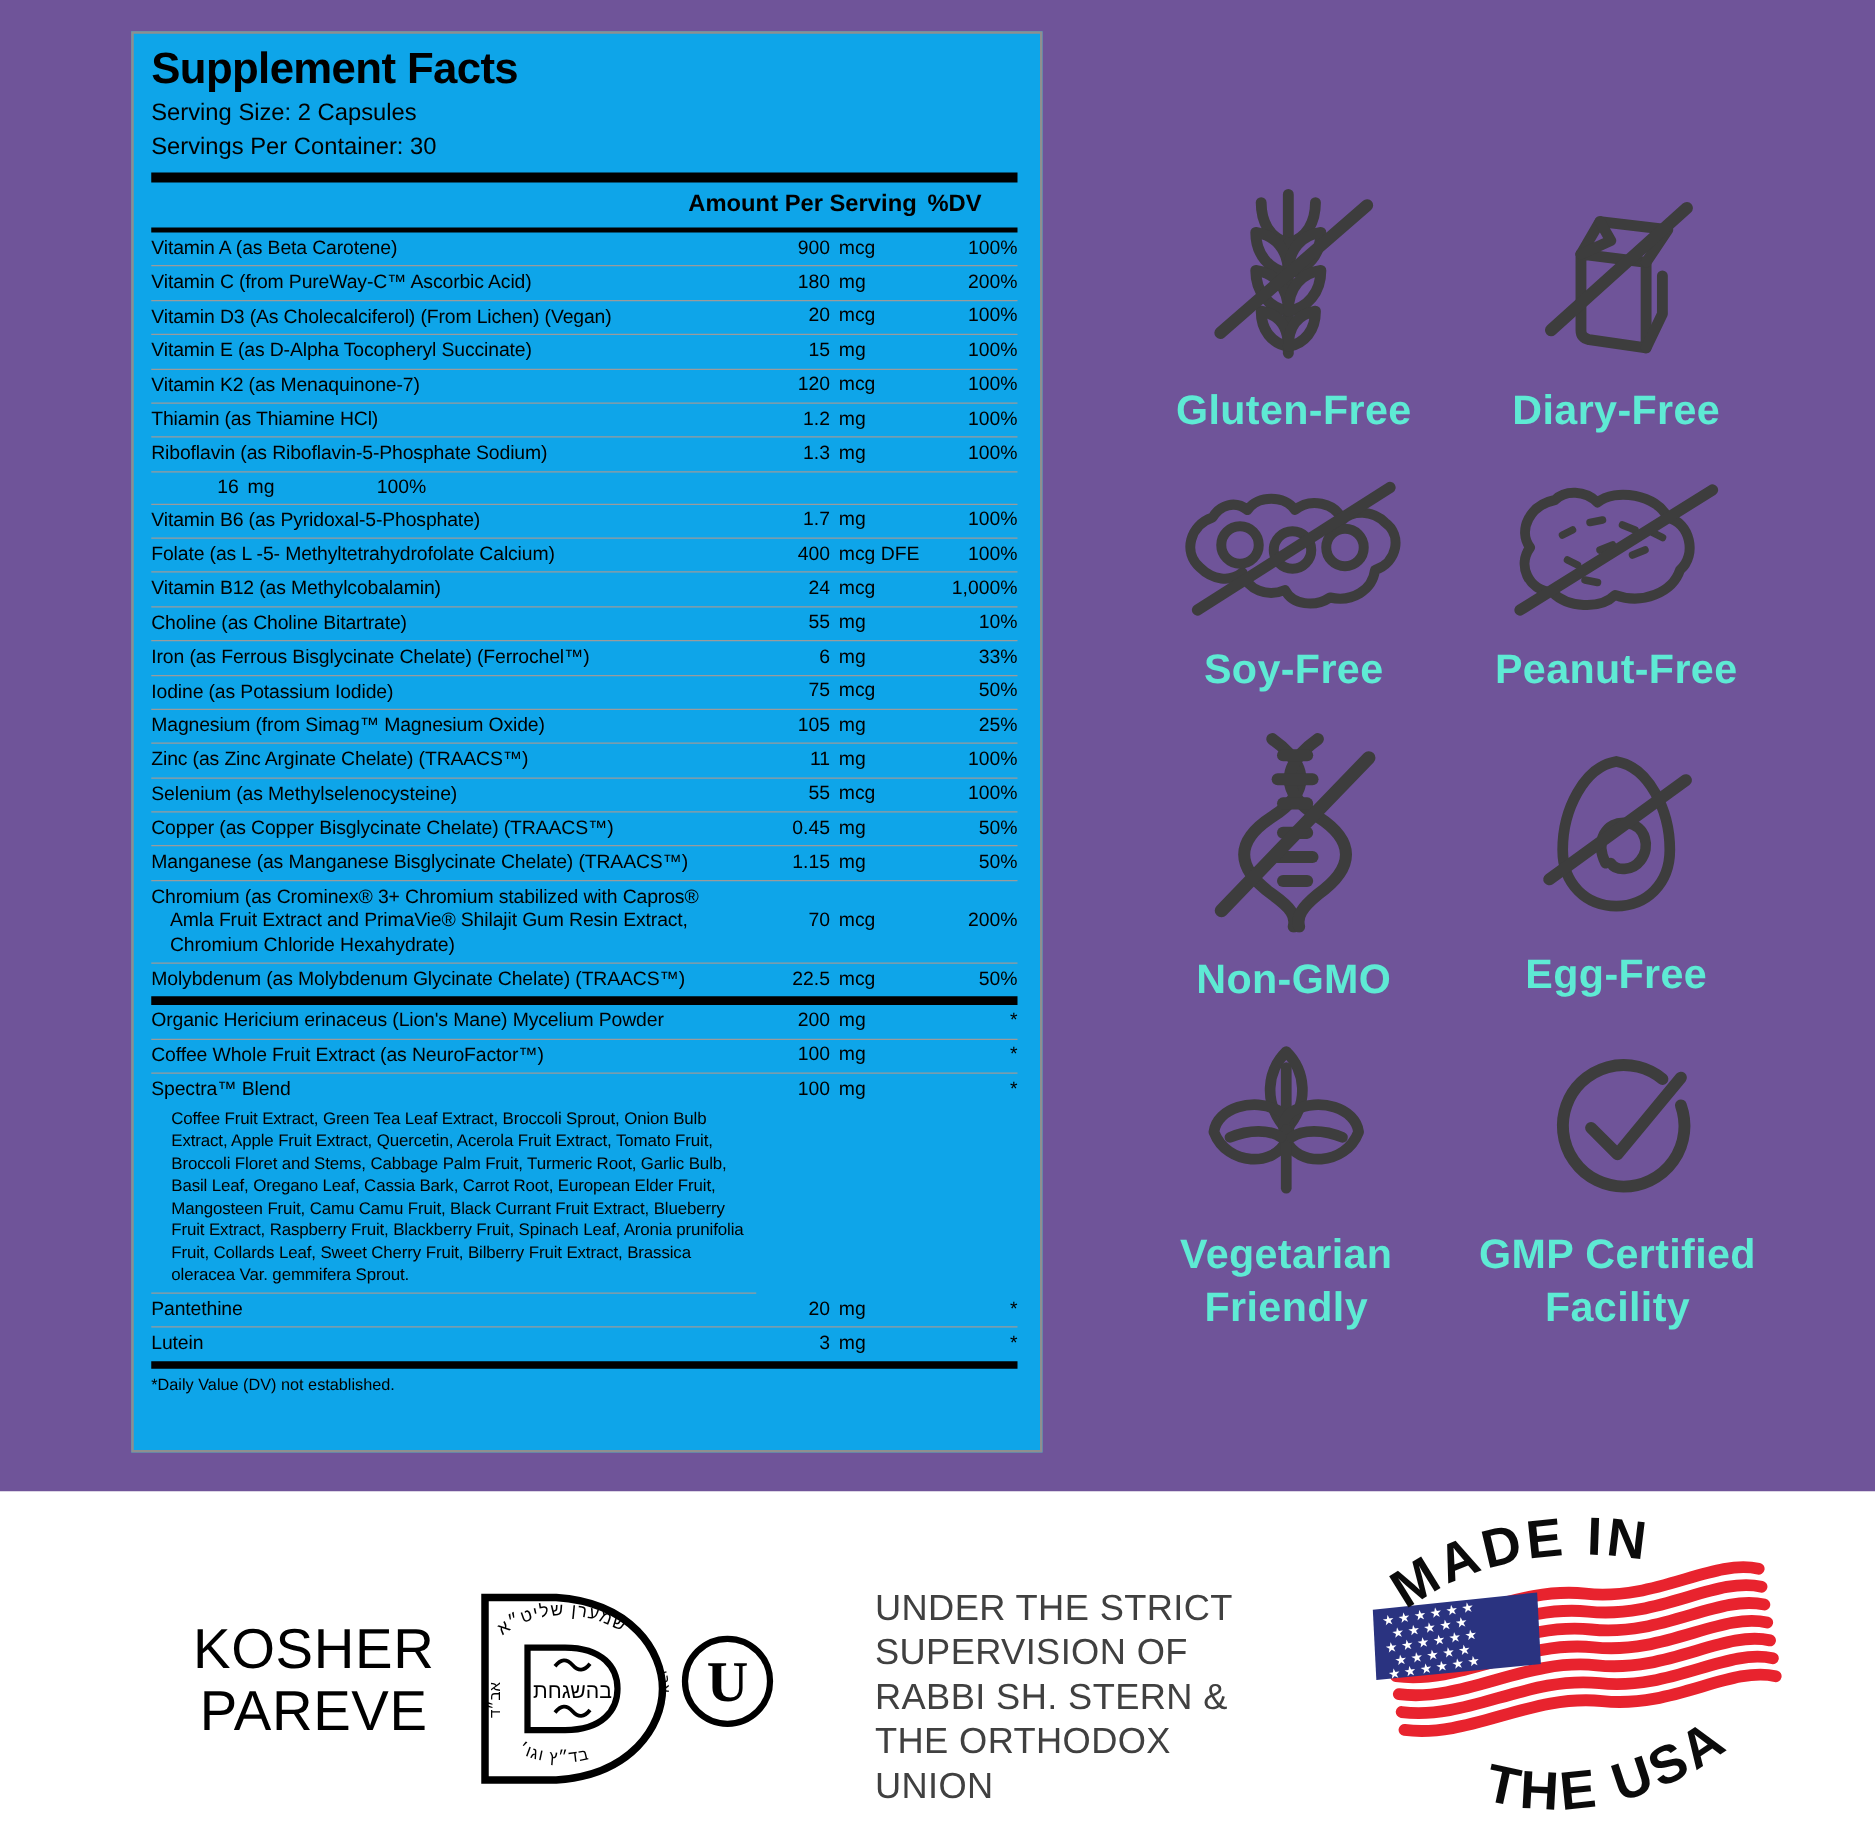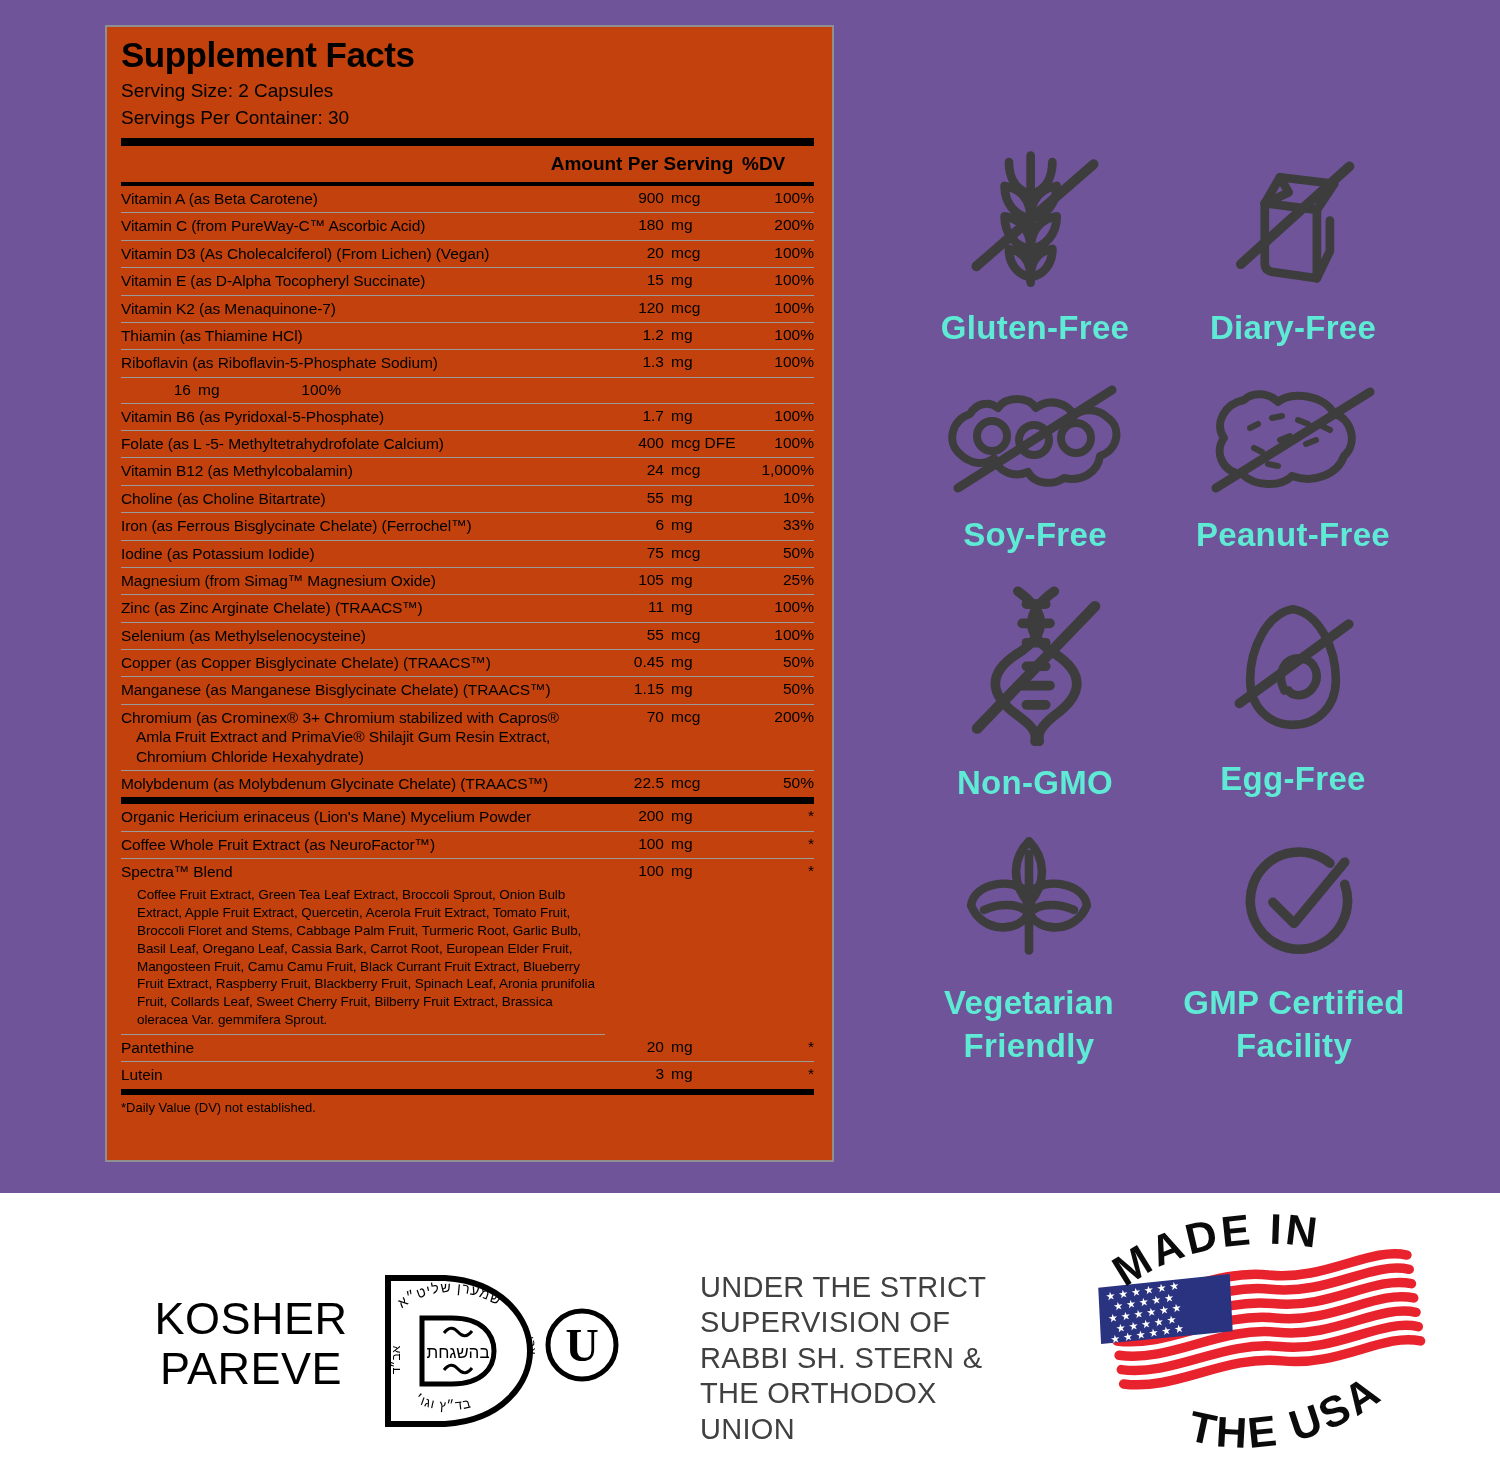--- a/index.html
+++ b/index.html
@@ -1,34 +1,34 @@
 <!DOCTYPE html>
 <html><head>
 <meta charset="utf-8">
 <style>
   html,body{margin:0;padding:0}
   body{width:1500px;height:1468px;position:relative;background:#ffffff;
        font-family:"Liberation Sans",sans-serif;overflow:hidden;color:#000}
   .purple{position:absolute;left:0;top:0;width:1500px;height:1193px;background:#6F5499}
 
   
-  .panel{position:absolute;left:105px;top:25px;width:729px;height:1137px;background:#c2410c;
+  .panel{position:absolute;left:105px;top:25px;width:729px;height:1137px;background:#0ea5e9;
          border:2px solid #8f8f8f;box-sizing:border-box;padding:8px 18px 0 14px}
   .sf-title{font-size:35px;font-weight:800;letter-spacing:-0.5px}
   .sf-line{font-size:19px;margin-top:5px}
   .bar{background:#000}
   .b8{height:8px;margin-top:9px}
   .b4{height:4px}
   .b7{height:7px}
   .b6{height:6px}
   .hrow{display:flex;align-items:center;height:36px;font-weight:bold;font-size:19px}
   .hspace{flex:1}
   .hamt{width:200px;text-align:center;white-space:nowrap}
   .hdv{width:72px;text-align:left}
-  .row{display:flex;align-items:flex-start;border-bottom:1px solid #9b9b9b;padding:3px 0 4px}
+  .row{display:flex;align-items:center;border-bottom:1px solid #9b9b9b;padding:3px 0 4px}
   .row.nb{border-bottom:none}
   .rname{flex:1;font-size:15.5px;line-height:1.25;letter-spacing:-0.1px;padding-left:15px;text-indent:-15px}
   .rnum{width:70px;text-align:right;font-size:15.5px;white-space:nowrap}
   .runit{width:78px;text-align:left;padding-left:7px;font-size:15.5px;box-sizing:border-box;white-space:nowrap}
   .rdv{width:72px;text-align:right;font-size:15.5px}
   .rsub{font-size:13.5px;line-height:1.32;padding:1px 0 5px 16px;width:468px;letter-spacing:-0.1px}
   .fnote{font-size:13px;padding:5px 0 8px}
 
   
   .badge{position:absolute;display:flex;flex-direction:column;align-items:center;text-align:center;color:#3D3D3D}

